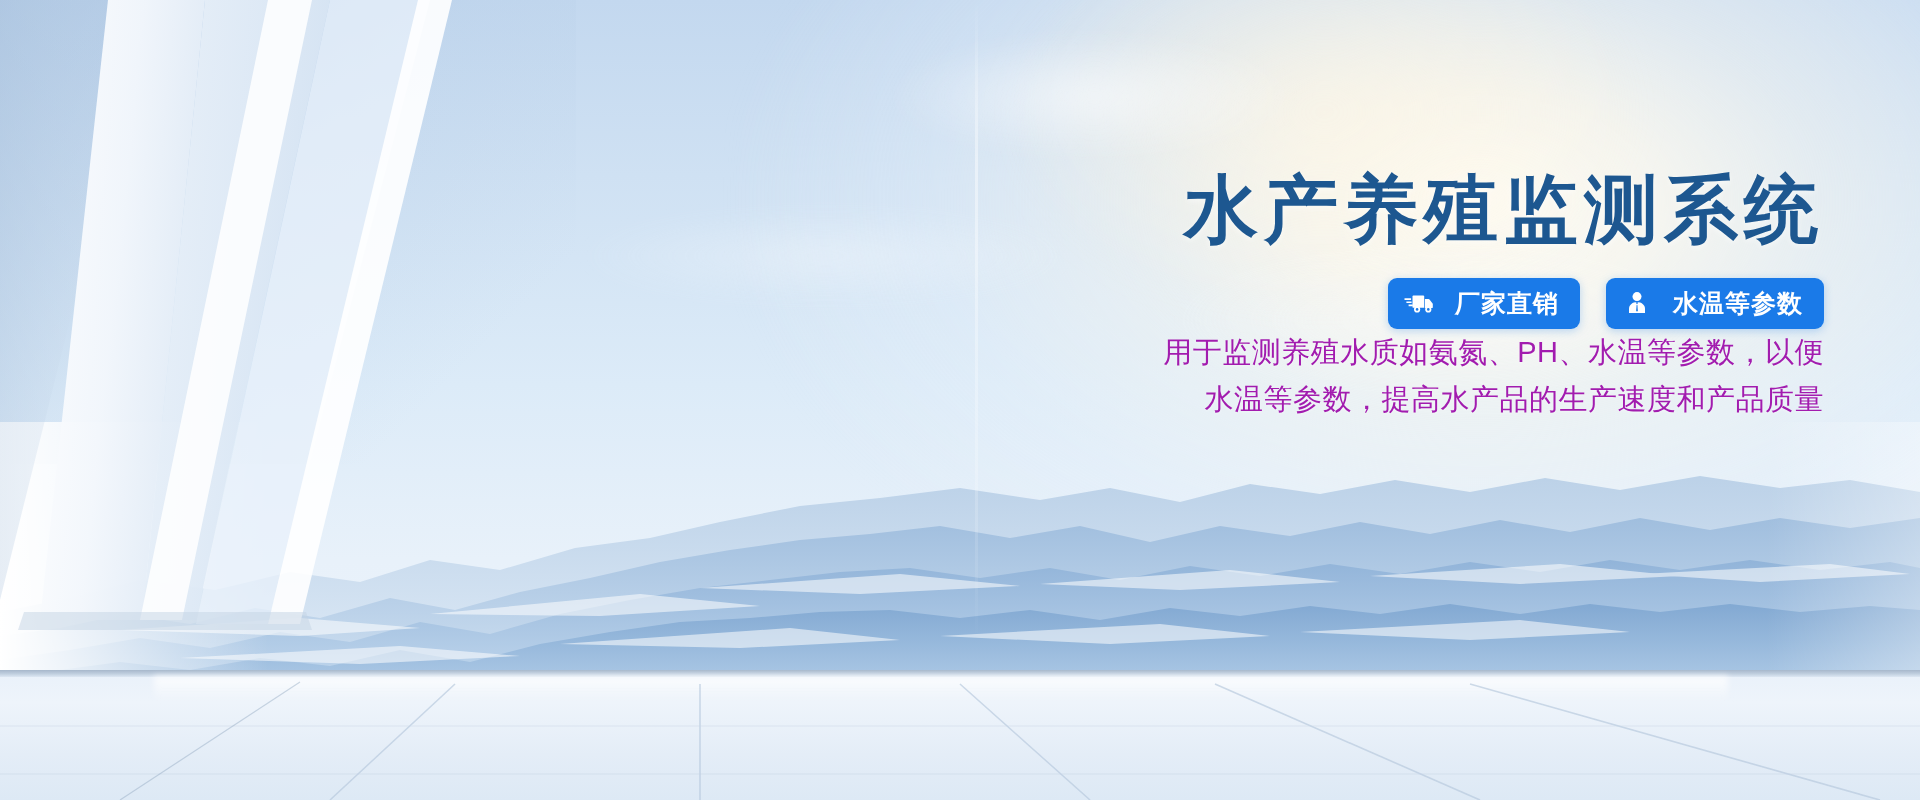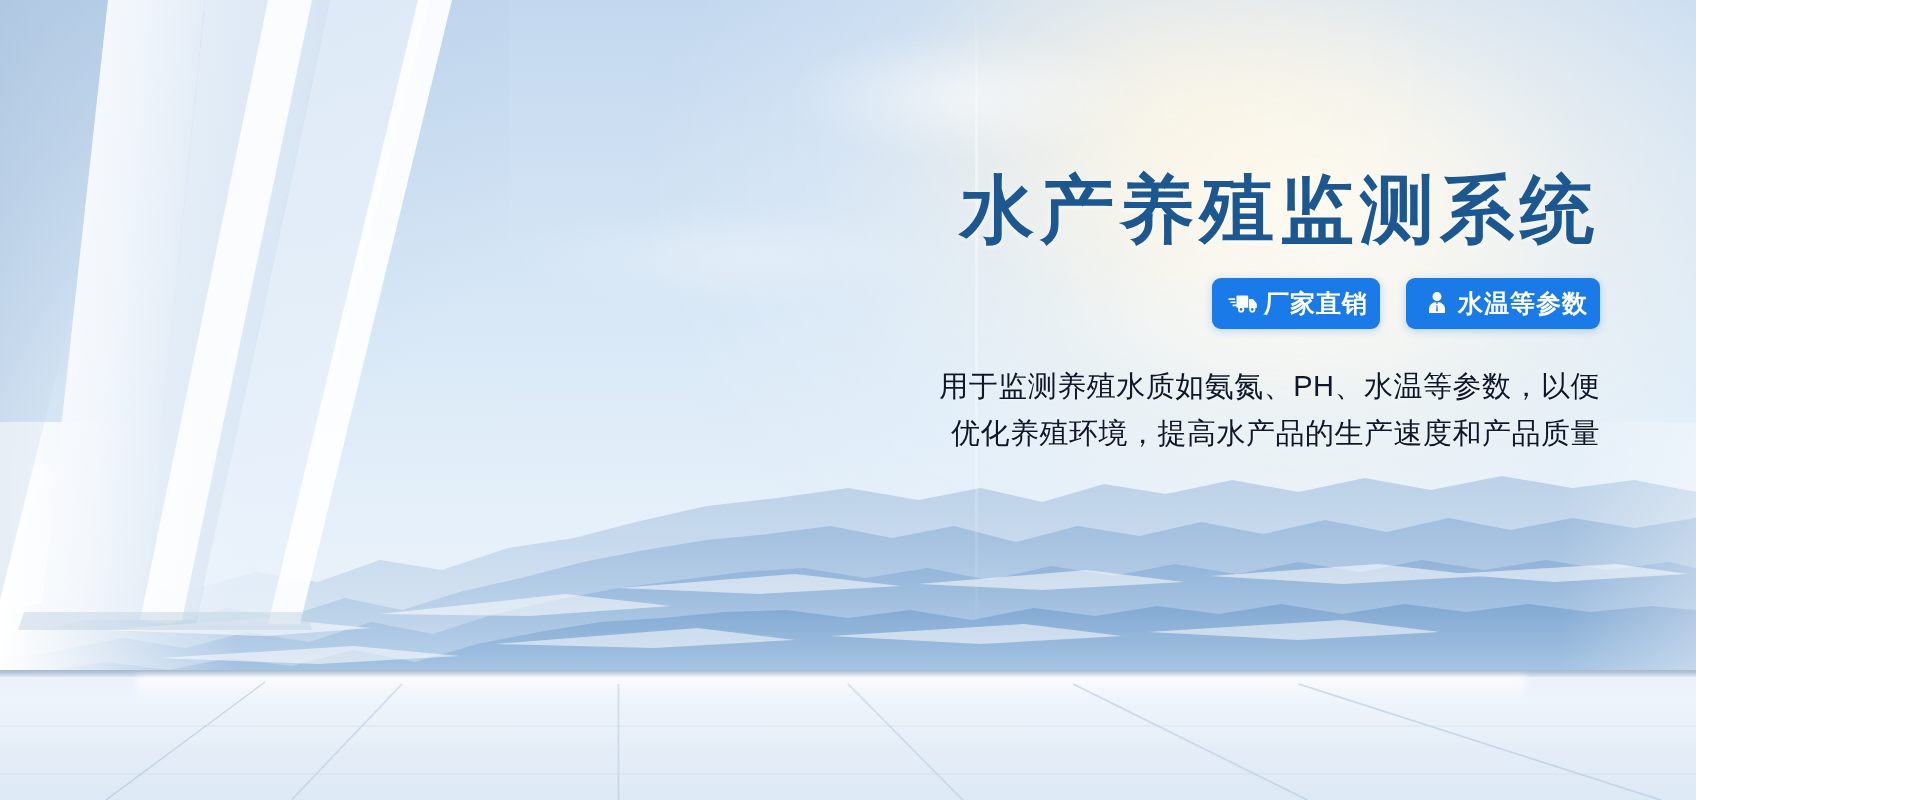--- a/index.html
+++ b/index.html
@@ -1,20 +1,20 @@
 <!DOCTYPE html>
 <html><head>
 <meta charset="utf-8">
 <style>
   html,body{margin:0;padding:0;background:#fff;}
   body{font-family:"Liberation Sans","DejaVu Sans",sans-serif;}
 
   .banner{
     position:relative;
-    width:1696px;
+    width:1920px;
     height:800px;
     overflow:hidden;
     background:#cfe0f2;
   }
 
   
   .sky{
     position:absolute; inset:0;
     background:
       linear-gradient(180deg,#c3d8ef 0%, #cfe1f3 22%, #dcebf8 48%, #e8f1fa 70%, #eef5fc 100%);
@@ -113,39 +113,38 @@
   }
   .badges{
     margin-top:28px;
     display:flex;
     justify-content:flex-end;
     gap:26px;
   }
   .badge{
     display:inline-flex;
     align-items:center;
-    gap:6px;
+    gap:21px;
     background:#1a7ae8;
     color:#ffffff;
     border-radius:9px;
-    padding:9px 12px 9px 16px;
+    padding:9px 21px 9px 16px;
     font-size:25px;
     font-weight:700;
     letter-spacing:1px;
     box-shadow:0 2px 8px rgba(26,122,232,.28);
     cursor:pointer;
   }
   .badge .bicon{
     display:inline-flex;align-items:center;justify-content:center;
     width:30px;height:26px;flex:0 0 auto;
   }
   .badge .bicon svg{display:block;}
   .desc{
-    margin-top:34px;
-    color:#0f172a;
+    color:#a21caf;
     font-size:29px;
     line-height:1.62;
     letter-spacing:.5px;
     font-weight:400;
     text-shadow:0 1px 3px rgba(255,255,255,.5);
   }
   .desc div{white-space:nowrap;}
 </style>
 </head>
 <body>
@@ -311,18 +310,18 @@
             <path d="M11.6 14.1h.8l.5 6.1h-1.8z" fill="#1a7ae8"></path>
           </svg>
         </span>
         <span>水温等参数</span>
       </div>
 
     </div>
 
     <div class="desc">
       <div>用于监测养殖水质如氨氮、PH、水温等参数，以便</div>
-      <div>优化养殖环境，提高水产品的生产速度和产品质量</div>
+      <div>水温等参数，提高水产品的生产速度和产品质量</div>
     </div>
 
   </div>
 
 </div>
 
 </body></html>

